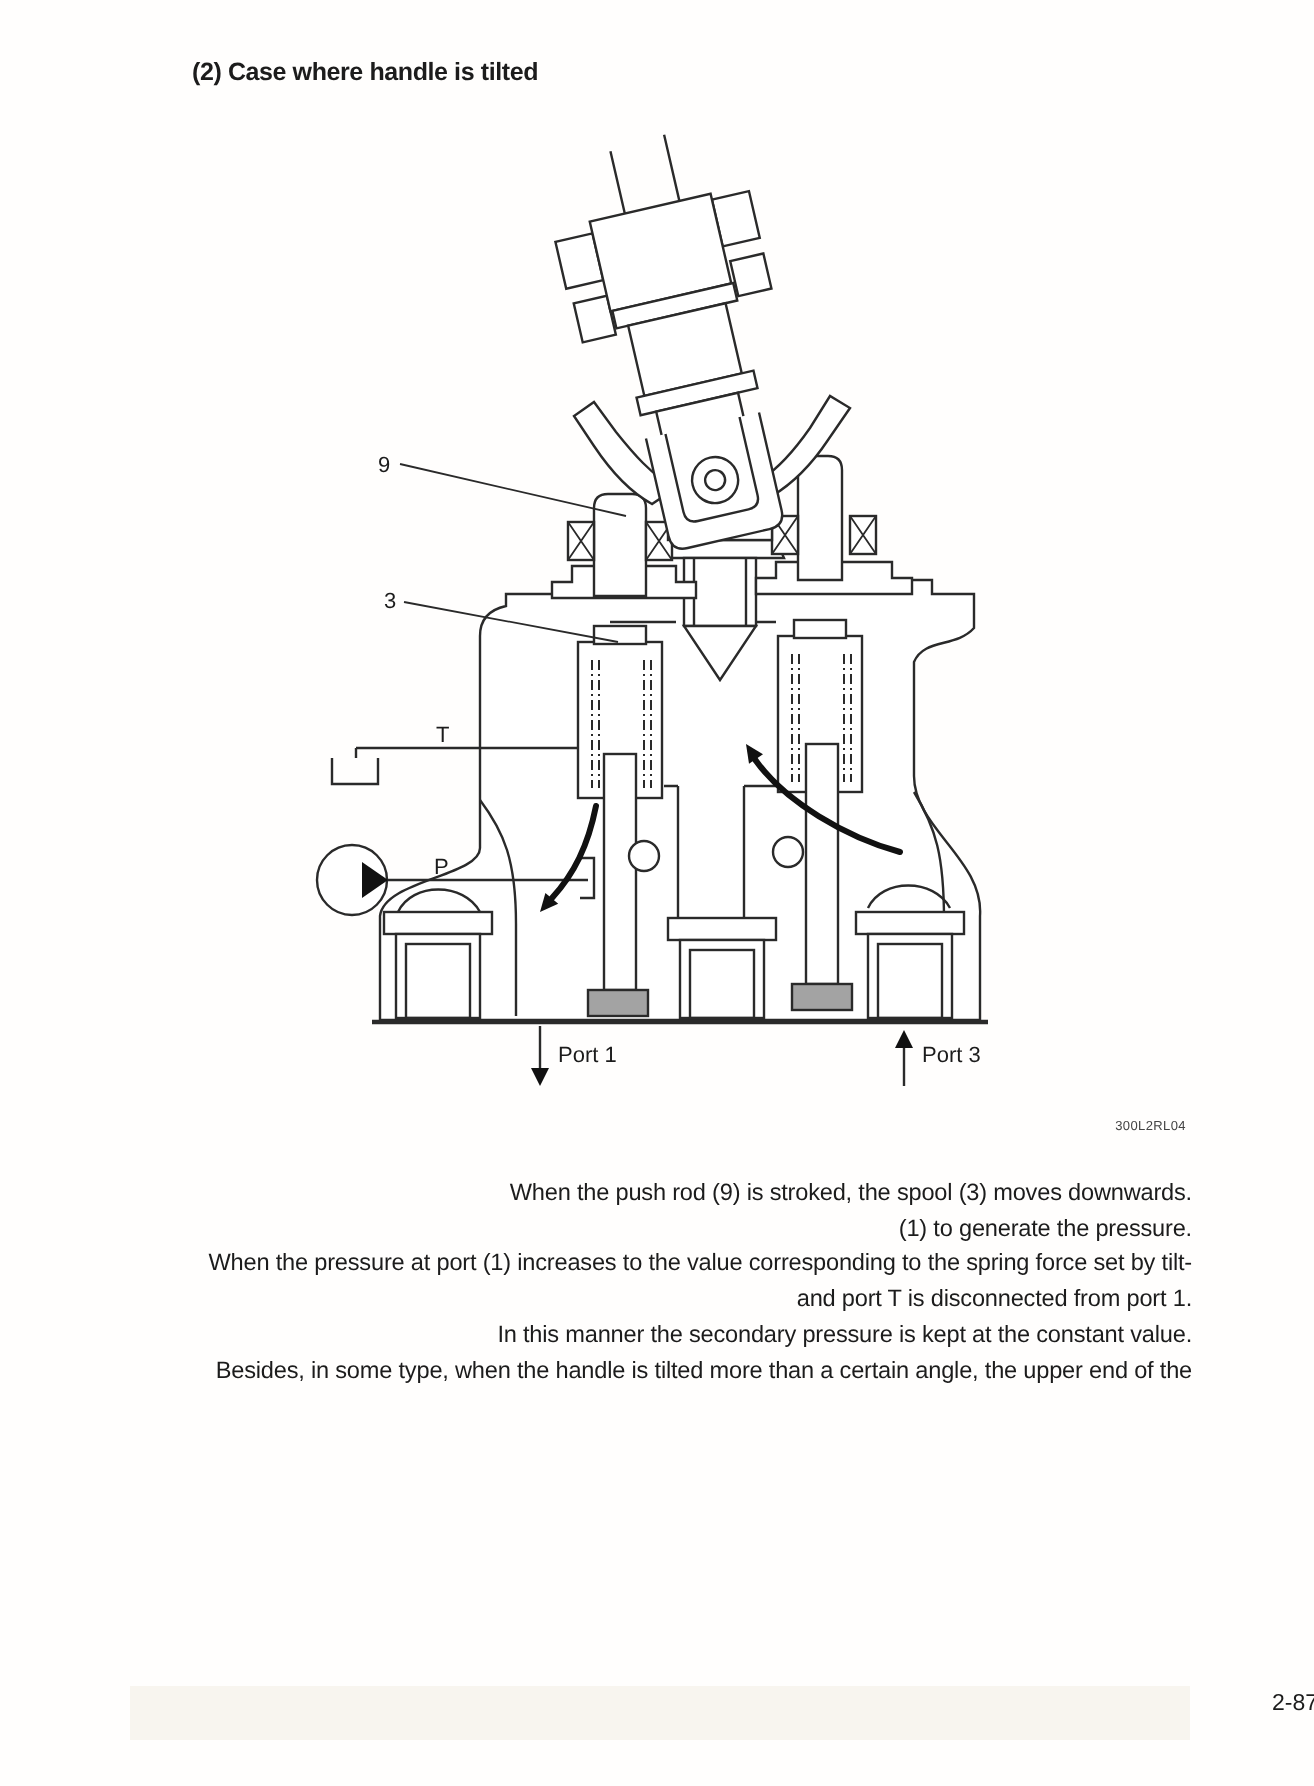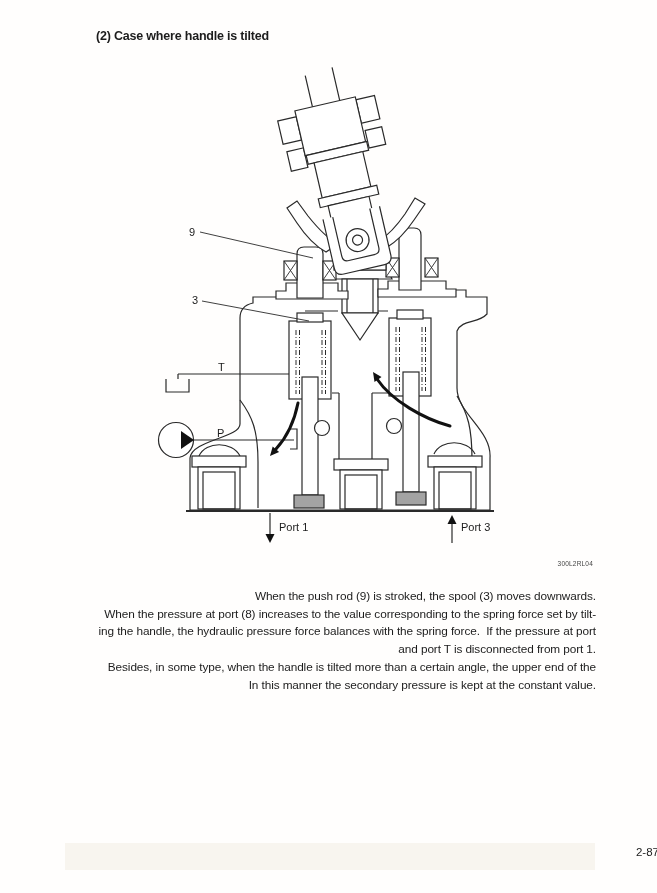--- a/index.html
+++ b/index.html
@@ -184,21 +184,21 @@
     <polygon class="inkfill" points="447.5,524 456.5,524 452,515"></polygon>
     <path class="ln" d="M 452,524 L 452,543"></path>
   </g>
   <text class="dlabel" x="461" y="531">Port 3</text>
 </svg>
 
 <div class="abs figcode">300L2RL04</div>
 
 <div class="abs bodytext">
   <div class="line">When the push rod (9) is stroked, the spool (3) moves downwards.</div>
-  <div class="line">When the pressure at port (8) increases to the value corresponding to the spring force set by tilt-</div>
-  <div class="line">ing the handle, the hydraulic pressure force balances with the spring force.  If the pressure at port</div>
+  <div class="line">(1) to generate the pressure.</div>
+  <div class="line">When the pressure at port (1) increases to the value corresponding to the spring force set by tilt-</div>
   <div class="line">and port T is disconnected from port 1.</div>
+  <div class="line">In this manner the secondary pressure is kept at the constant value.</div>
   <div class="line">Besides, in some type, when the handle is tilted more than a certain angle, the upper end of the</div>
-  <div class="line">In this manner the secondary pressure is kept at the constant value.</div>
 </div>
 
 <div class="abs footerband"></div>
 <div class="abs pagenum">2-87</div>
 
 </body></html>

